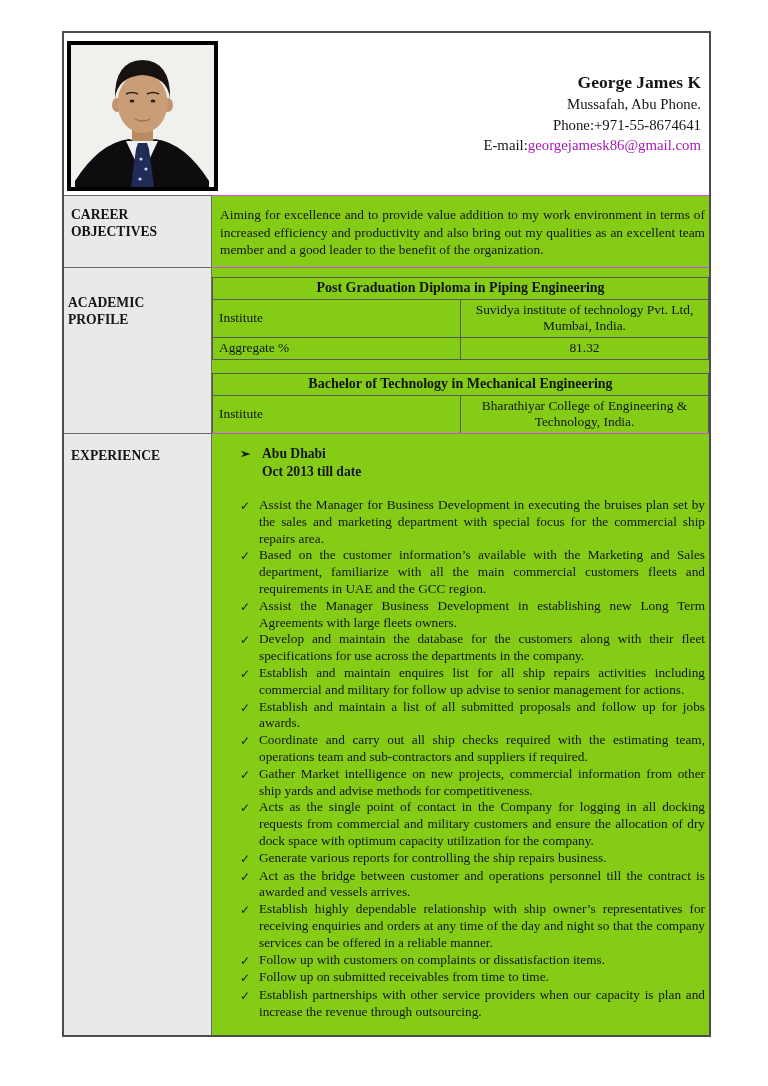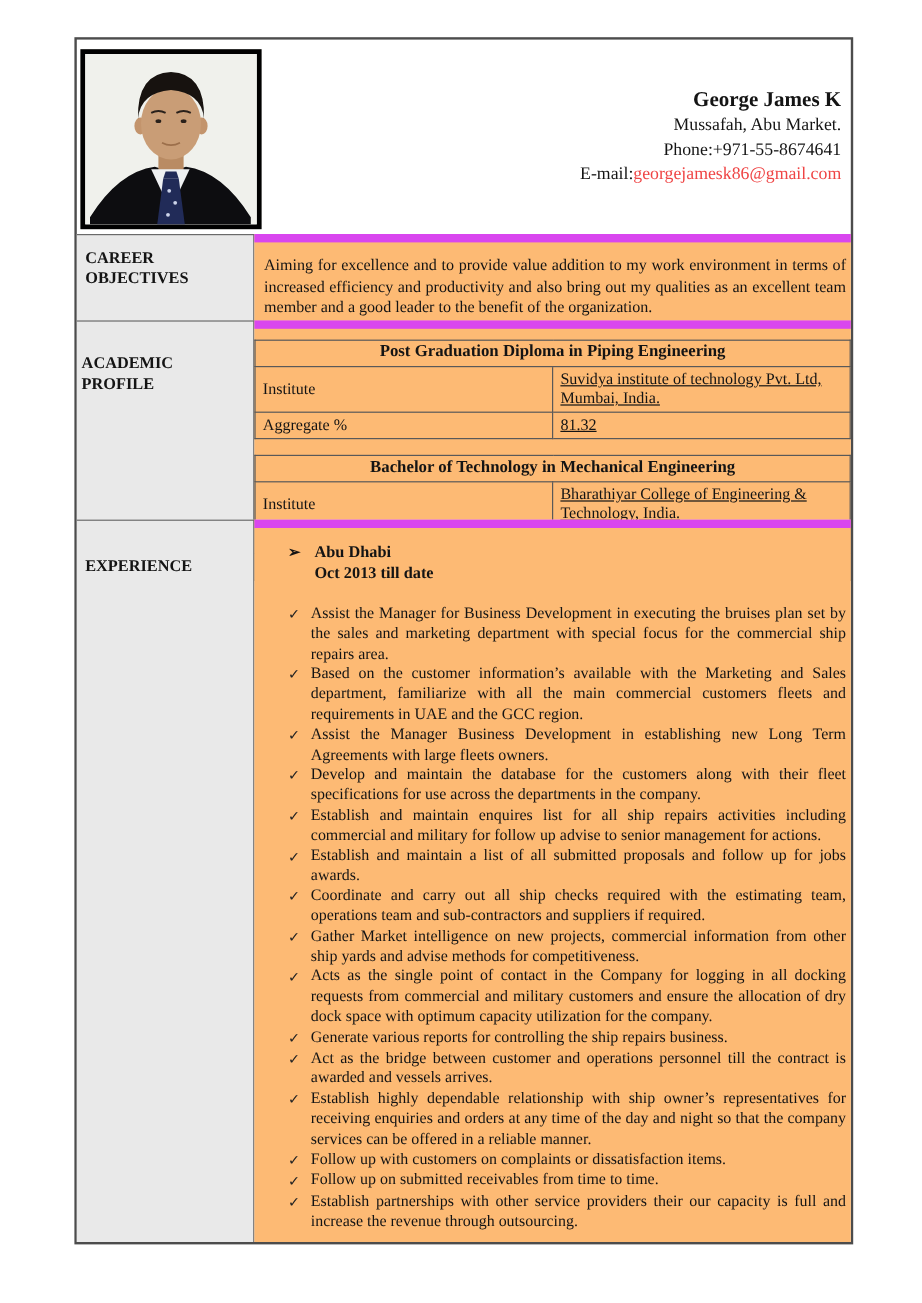--- a/index.html
+++ b/index.html
@@ -14,32 +14,32 @@
          border:4px solid #000;background:#f0f1ec;}
   .photo svg{display:block;width:100%;height:100%;}
   .contact{position:absolute;right:8px;top:38px;text-align:right;line-height:20.5px;font-size:14.8px;}
   .name{font-size:17.5px;font-weight:bold;line-height:22px;margin-bottom:1px;}
   .email{text-decoration:none;cursor:pointer;}
   
   .lblcell{background:#e9e9e9;border-top:1px solid #6a6a6a;border-right:1px solid #6a6a6a;
            font-weight:bold;font-size:13.6px;line-height:17px;box-sizing:border-box;}
   .lbl-career{padding:10px 6px 0 7px;}
   .lbl-academic{padding:26px 6px 0 4px;}
-  .lbl-exp{padding:29px 6px 0 7px;}
-  
-  .ccell{border-top:7px solid #d946ef;box-sizing:border-box;background:#fdba74;}
+  .lbl-exp{padding:13px 6px 0 7px;}
+  
+  .ccell{border-top:1px solid #d946ef;box-sizing:border-box;background:#84cc16;}
   .career-text{padding:10px 4px 0 8px;text-align:justify;font-size:13.4px;line-height:17.5px;}
   
   .edu{border-collapse:collapse;width:100%;table-layout:fixed;}
   .edu--first{margin-top:9px;}
   .edu--second{margin-top:13px;}
   .edu th,.edu td{border:1px solid #595959;font-size:13.4px;}
   .edu th{font-size:14px;font-weight:bold;text-align:center;padding:2px 2px 3px;}
   .edu td.lbl{width:131px;padding:2px 6px 3px;text-align:left;font-weight:normal;}
-  .edu td.val{padding:2px 6px 3px;text-align:left;text-decoration:underline;}
+  .edu td.val{padding:2px 6px 3px;text-align:center;}
   
   .exp-content{padding:11px 3px 0 28px;}
   .job-head{display:flex;font-weight:bold;font-size:13.6px;line-height:18px;}
   .pointer{flex:0 0 22px;font-size:12.5px;}
   .job-lines{flex:1;}
   .job-line2{display:flex;justify-content:space-between;flex-direction:column;}
   .bullets{margin-top:16px;}
   .bullet{display:flex;}
   .check{flex:0 0 19px;font-size:12px;line-height:16.8px;padding-top:1px;color:#222;}
   .btext{flex:1;text-align:justify;font-size:13.3px;line-height:16.8px;padding-right:1px;}
@@ -68,23 +68,23 @@
           <path d="M44,54 Q43,16 71.5,15 Q100,16 99,54 Q97,32 71.5,30 Q46,32 44,54 Z" fill="#17120f"></path>
           <ellipse cx="61" cy="56" rx="2.4" ry="1.6" fill="#2a211b"></ellipse>
           <ellipse cx="82" cy="56" rx="2.4" ry="1.6" fill="#2a211b"></ellipse>
           <path d="M55,49 Q61,46 67,49" stroke="#2a211b" stroke-width="1.6" fill="none"></path>
           <path d="M76,49 Q82,46 88,49" stroke="#2a211b" stroke-width="1.6" fill="none"></path>
           <path d="M64,74 Q71.5,78 79,74" stroke="#9c6f4b" stroke-width="1.4" fill="none"></path>
         </svg>
       </div>
       <div class="contact">
         <div class="name">George James K</div>
-        <div>Mussafah, Abu Market.</div>
+        <div>Mussafah, Abu Phone.</div>
         <div>Phone:+971-55-8674641</div>
-        <div><span>E-mail:</span><a class="email" style="color: #ef4444;">georgejamesk86@gmail.com</a></div>
+        <div><span>E-mail:</span><a class="email" style="color: #a21caf;">georgejamesk86@gmail.com</a></div>
       </div>
     </div>
 
     <div class="lblcell lbl-career">CAREER OBJECTIVES</div>
     <div class="ccell">
       <div class="career-text">Aiming for excellence and to provide value addition to my work environment in terms of increased efficiency and productivity and also bring out my qualities as an excellent team member and a good leader to the benefit of the organization.</div>
     </div>
 
     <div class="lblcell lbl-academic">ACADEMIC PROFILE</div>
     <div class="ccell">
@@ -191,19 +191,19 @@
           <div class="bullet">
             <span class="check">✓</span>
             <div class="btext">Follow up with customers on complaints or dissatisfaction items.</div>
           </div>
           <div class="bullet">
             <span class="check">✓</span>
             <div class="btext">Follow up on submitted receivables from time to time.</div>
           </div>
           <div class="bullet">
             <span class="check">✓</span>
-            <div class="btext">Establish partnerships with other service providers their our capacity is full and increase the revenue through outsourcing.</div>
+            <div class="btext">Establish partnerships with other service providers when our capacity is plan and increase the revenue through outsourcing.</div>
           </div>
         </div>
     </div>
 
   </div>
 </div>
 
 </body></html>

